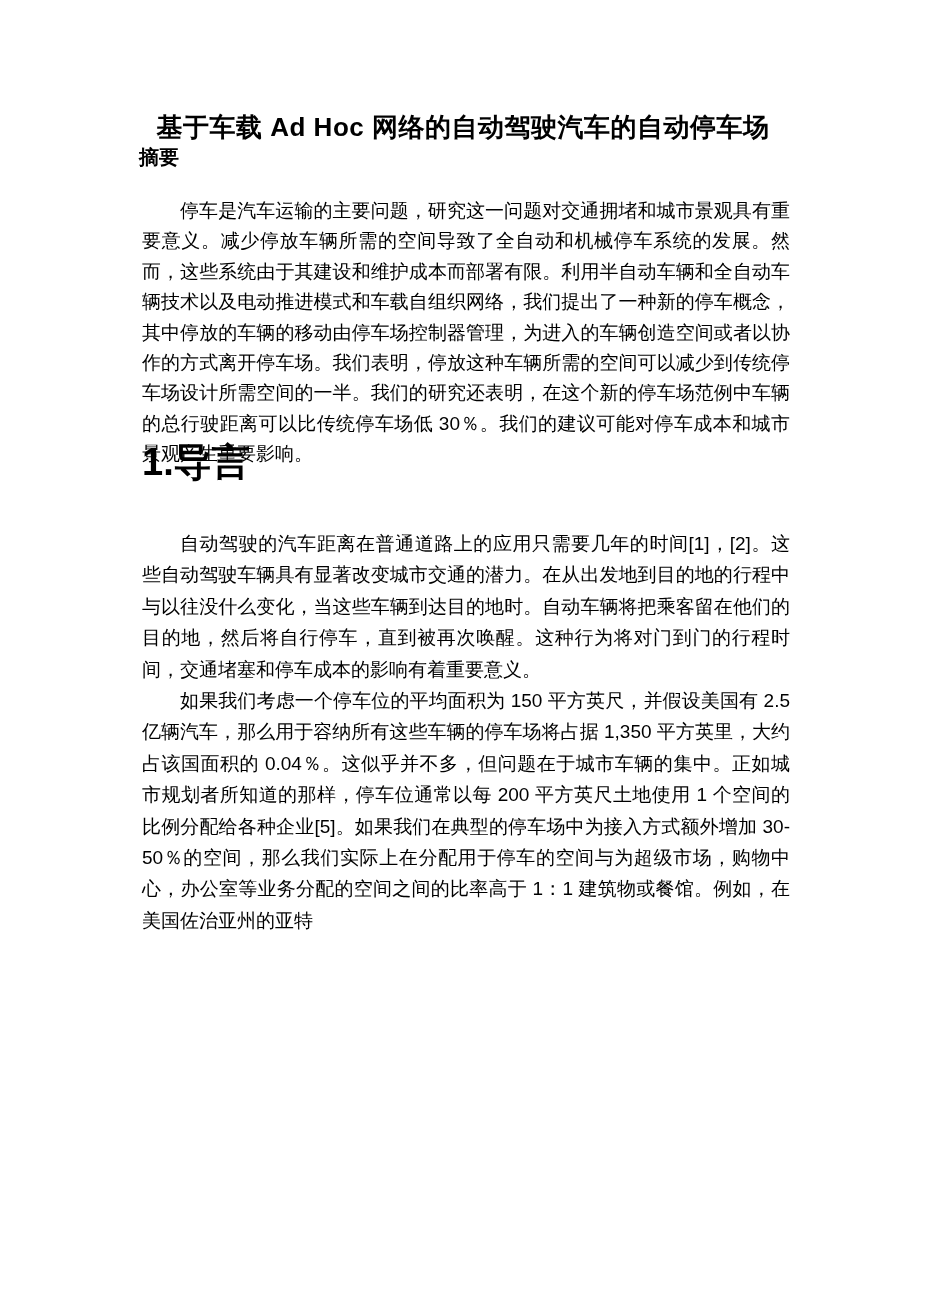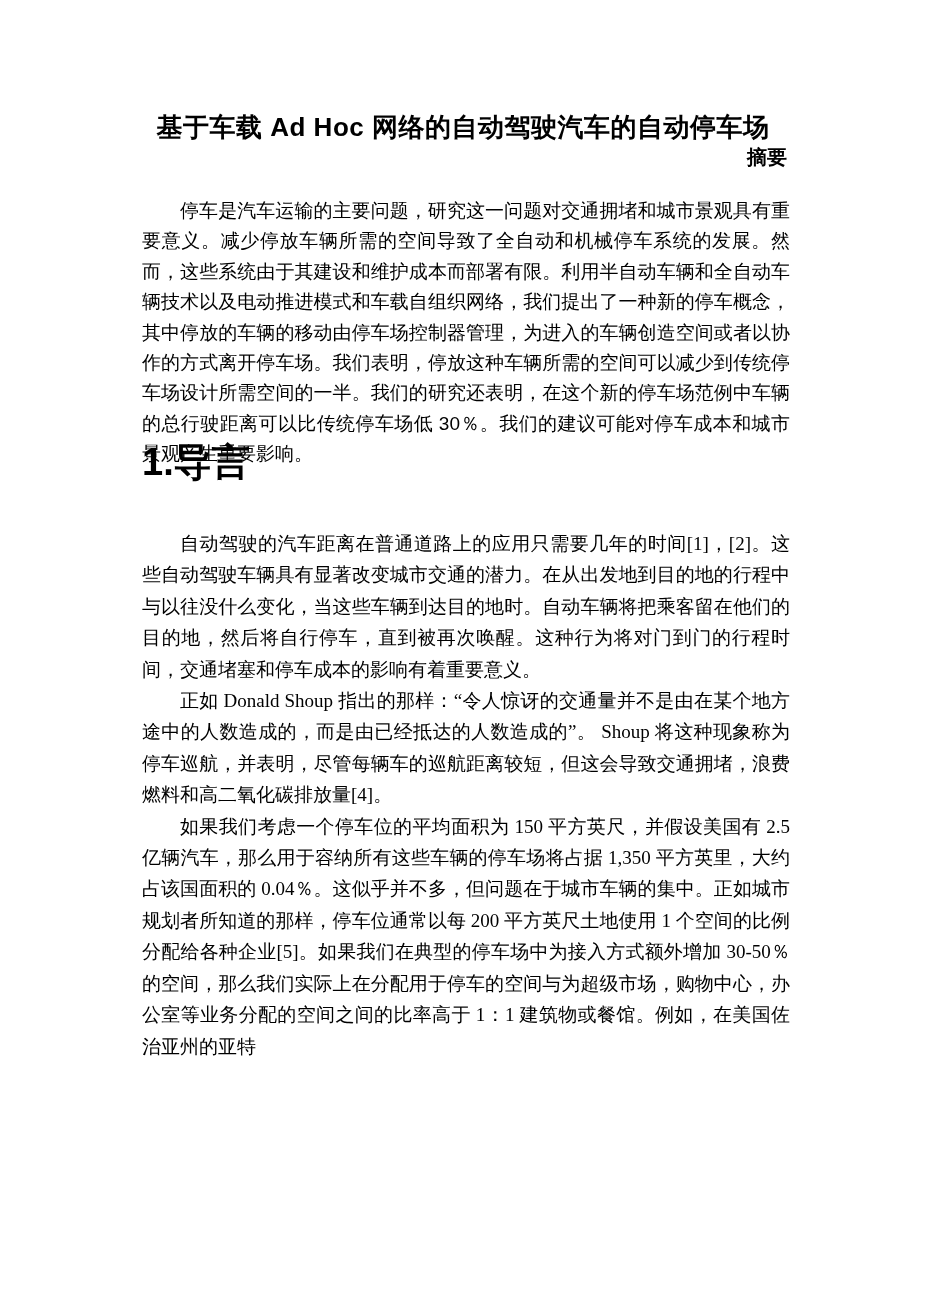--- a/index.html
+++ b/index.html
@@ -30,21 +30,21 @@
     line-height: 1.3;
     letter-spacing: 0.5px;
     white-space: nowrap;
   }
   .abstract-heading {
     position: absolute;
     top: 145px;
     left: 139px;
     width: 648px;
     margin: 0;
-    text-align: right;
+    text-align: left;
     font-family: "Liberation Sans", "DejaVu Sans", sans-serif;
     font-weight: 700;
     font-size: 20px;
     line-height: 1.2;
   }
   
   .abstract-para {
     position: absolute;
     top: 196px;
     left: 142px;
@@ -66,21 +66,21 @@
     font-family: "Liberation Sans", "DejaVu Sans", sans-serif;
     font-weight: 700;
     font-size: 38px;
     line-height: 1.2;
   }
   .body-text {
     position: absolute;
     top: 528px;
     left: 142px;
     width: 648px;
-    font-family: Liberation Serif, serif;
+    font-family: Liberation Sans, sans-serif;
     font-size: 19px;
     line-height: 31.4px;
     text-align: justify;
     text-justify: inter-ideograph;
     word-break: break-all;
   }
   .body-text p {
     margin: 0;
     text-indent: 2em;
   }
@@ -93,17 +93,16 @@
   <h1 class="doc-title">基于车载 Ad Hoc 网络的自动驾驶汽车的自动停车场</h1>
 
   <h2 class="abstract-heading">摘要</h2>
 
   <p class="abstract-para">停车是汽车运输的主要问题，研究这一问题对交通拥堵和城市景观具有重要意义。减少停放车辆所需的空间导致了全自动和机械停车系统的发展。然而，这些系统由于其建设和维护成本而部署有限。利用半自动车辆和全自动车辆技术以及电动推进模式和车载自组织网络，我们提出了一种新的停车概念，其中停放的车辆的移动由停车场控制器管理，为进入的车辆创造空间或者以协作的方式离开停车场。我们表明，停放这种车辆所需的空间可以减少到传统停车场设计所需空间的一半。我们的研究还表明，在这个新的停车场范例中车辆的总行驶距离可以比传统停车场低 30％。我们的建议可能对停车成本和城市景观产生重要影响。</p>
 
   <h2 class="section-heading">1.导言</h2>
 
   <div class="body-text">
     <p>自动驾驶的汽车距离在普通道路上的应用只需要几年的时间[1]，[2]。这些自动驾驶车辆具有显著改变城市交通的潜力。在从出发地到目的地的行程中与以往没什么变化，当这些车辆到达目的地时。自动车辆将把乘客留在他们的目的地，然后将自行停车，直到被再次唤醒。这种行为将对门到门的行程时间，交通堵塞和停车成本的影响有着重要意义。</p>
-    <p>正如 Donald Shoup 指出的那样：“令人惊讶的交通量并不是由在某个地方途中的人数造成的，而是由已经抵达的人数造成的”。 Shoup 将这种现象称为停车巡航，并表明，尽管每辆车的巡航距离较短，但这会导致交通拥堵，浪费燃料和高二氧化碳排放量[4]。</p>
     <p>如果我们考虑一个停车位的平均面积为 150 平方英尺，并假设美国有 2.5 亿辆汽车，那么用于容纳所有这些车辆的停车场将占据 1,350 平方英里，大约占该国面积的 0.04％。这似乎并不多，但问题在于城市车辆的集中。正如城市规划者所知道的那样，停车位通常以每 200 平方英尺土地使用 1 个空间的比例分配给各种企业[5]。如果我们在典型的停车场中为接入方式额外增加 30-50％的空间，那么我们实际上在分配用于停车的空间与为超级市场，购物中心，办公室等业务分配的空间之间的比率高于 1：1 建筑物或餐馆。例如，在美国佐治亚州的亚特</p>
   </div>
 
 </div>
 
 </body></html>

